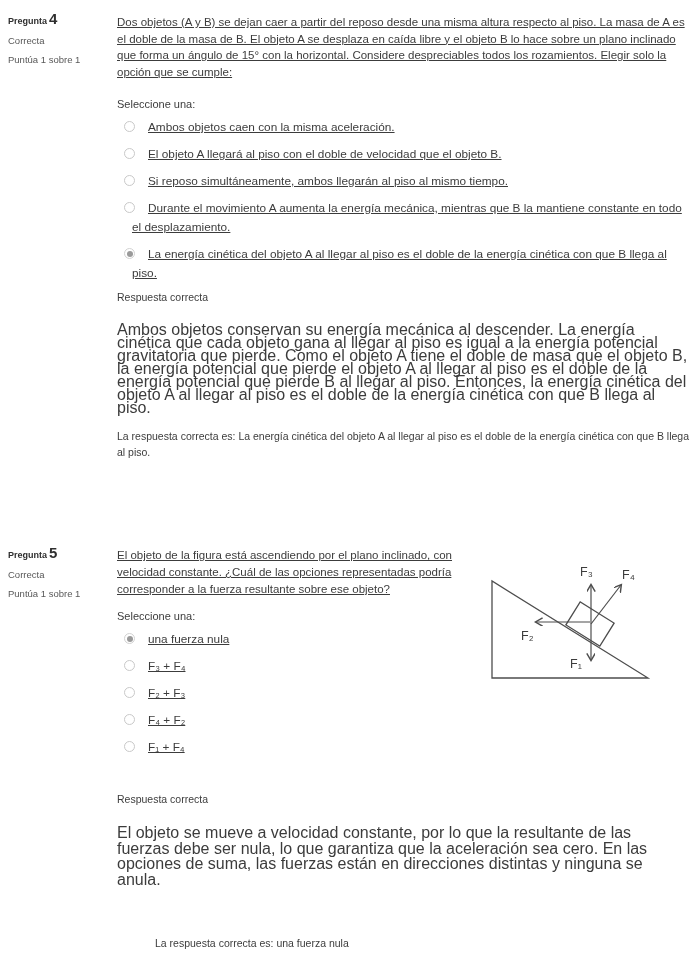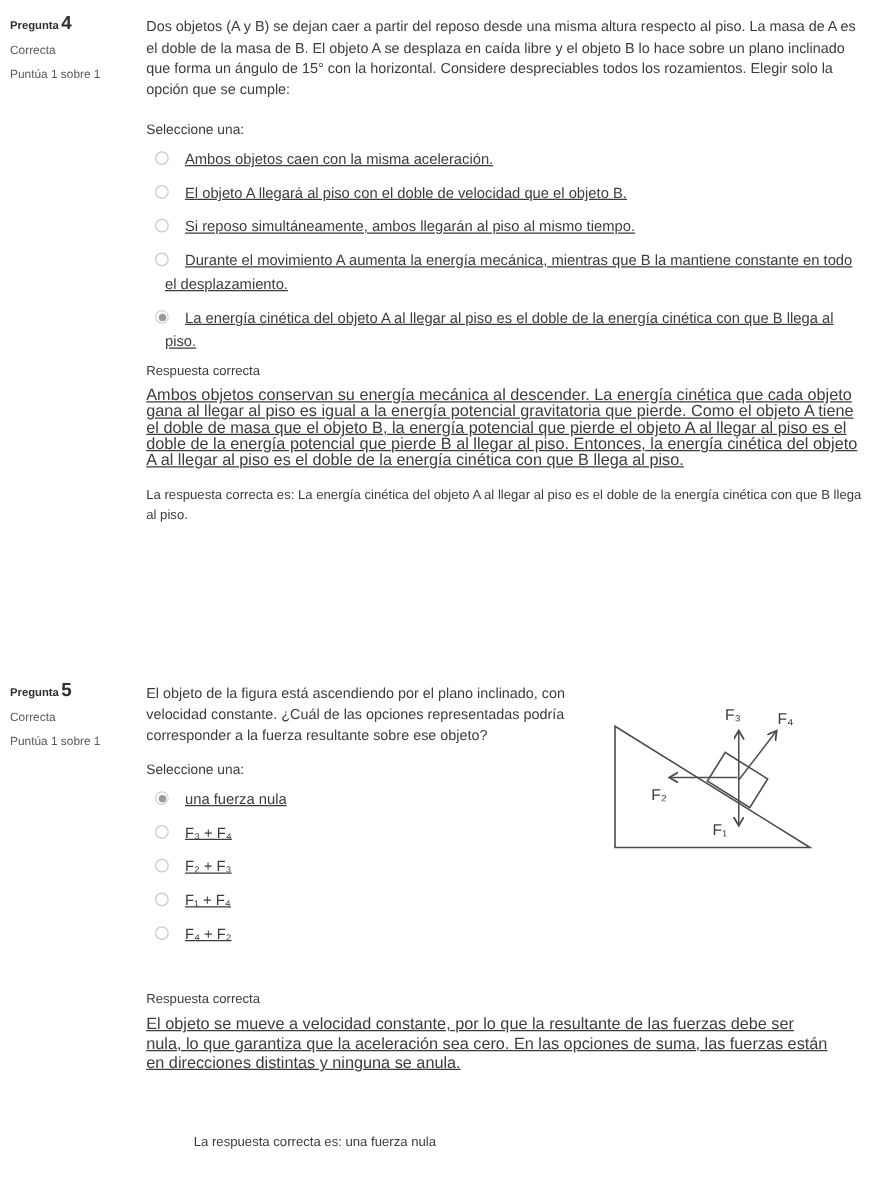--- a/index.html
+++ b/index.html
@@ -6,42 +6,42 @@
   html,body { width:700px; height:954px; background:#ffffff; overflow:hidden;
               font-family:"Liberation Sans","DejaVu Sans",sans-serif; color:#3c3c3c; }
 
   .side-col { position:absolute; left:8px; width:102px; }
   .q-label  { font-size:9px; font-weight:bold; color:#2f2f2f; }
   .q-number { font-size:15px; font-weight:bold; color:#2f2f2f; margin-left:2px; }
   .q-status { font-size:9.5px; color:#585858; margin-top:7px; }
   .q-grade  { font-size:9.5px; color:#585858; margin-top:8px; }
 
   .main-col { position:absolute; left:117px; width:575px; }
-  .q-text   { font-size:11.5px; line-height:16.5px; color:#3c3c3c; margin-top:6px; }
+  .q-text   { font-size:11.5px; line-height:16.5px; color:#3c3c3c; margin-top:6px;text-decoration:underline; }
   #q5-main .q-text { width:362px; line-height:17px; margin-top:5px; }
 
   .select-prompt { font-size:11px; margin-top:18px; color:#3c3c3c; }
   #q5-main .select-prompt { margin-top:12px; }
 
   .options { margin-top:8px; }
   .option  { position:relative; padding-left:15px; margin-bottom:8px;
              font-size:11.8px; line-height:19px;text-decoration:underline; }
   .option-text { display:block; text-indent:16px; }
   .radio { position:absolute; left:7px; top:3px; width:11px; height:11px;
            border:1px solid #c9c9c9; border-radius:50%; background:#fff; }
   .radio.selected { border-color:#d2d2d2; }
   .radio.selected::after { content:""; position:absolute; left:1.5px; top:1.5px;
            width:6px; height:6px; border-radius:50%; background:#9a9a9a; }
 
   .watermark { font-size:21px; font-weight:bold; letter-spacing:2.5px;
                color:#8a8a8a; margin:4px 0 0 146px; }
 
   .feedback-title { font-size:10.5px; margin-top:8px; color:#3c3c3c; }
   #q5-main .feedback-title { margin-top:36px; }
-  .feedback-text { font-size:13px; line-height:13px; margin-top:6px; color:#3c3c3c;text-decoration:underline; }
+  .feedback-text { font-size:16px; line-height:13px; margin-top:20px; color:#3c3c3c; }
   #q5-main .feedback-text { line-height:15.5px; width:545px; }
   .answer-line { font-size:10.5px; line-height:16px; margin-top:14px; color:#3c3c3c; }
   #q5-main .answer-line { margin-top:48px;margin-left:38px; }
 
   #figure5 { position:absolute; left:478px; top:556px; }
   #figure5 text { font-size:12.5px; fill:#3c3c3c;
                   font-family:"Liberation Sans","DejaVu Sans",sans-serif; }
 </style>
 </head>
 <body>
@@ -107,25 +107,25 @@
     <div class="option">
       <span class="radio"></span>
       <span class="option-text">F₃ + F₄</span>
     </div>
     <div class="option">
       <span class="radio"></span>
       <span class="option-text">F₂ + F₃</span>
     </div>
     <div class="option">
       <span class="radio"></span>
-      <span class="option-text">F₁ + F₄</span>
+      <span class="option-text">F₄ + F₂</span>
     </div>
     <div class="option">
       <span class="radio"></span>
-      <span class="option-text">F₄ + F₂</span>
+      <span class="option-text">F₁ + F₄</span>
     </div>
   </div>
 
   <div class="feedback-title">Respuesta correcta</div>
   <div class="feedback-text">El objeto se mueve a velocidad constante, por lo que la resultante de las fuerzas debe ser nula, lo que garantiza que la aceleración sea cero. En las opciones de suma, las fuerzas están en direcciones distintas y ninguna se anula.</div>
   <div class="answer-line">La respuesta correcta es: una fuerza nula</div>
 </div>
 
 <svg id="figure5" width="200" height="135" viewBox="0 0 200 135">
   <defs>

